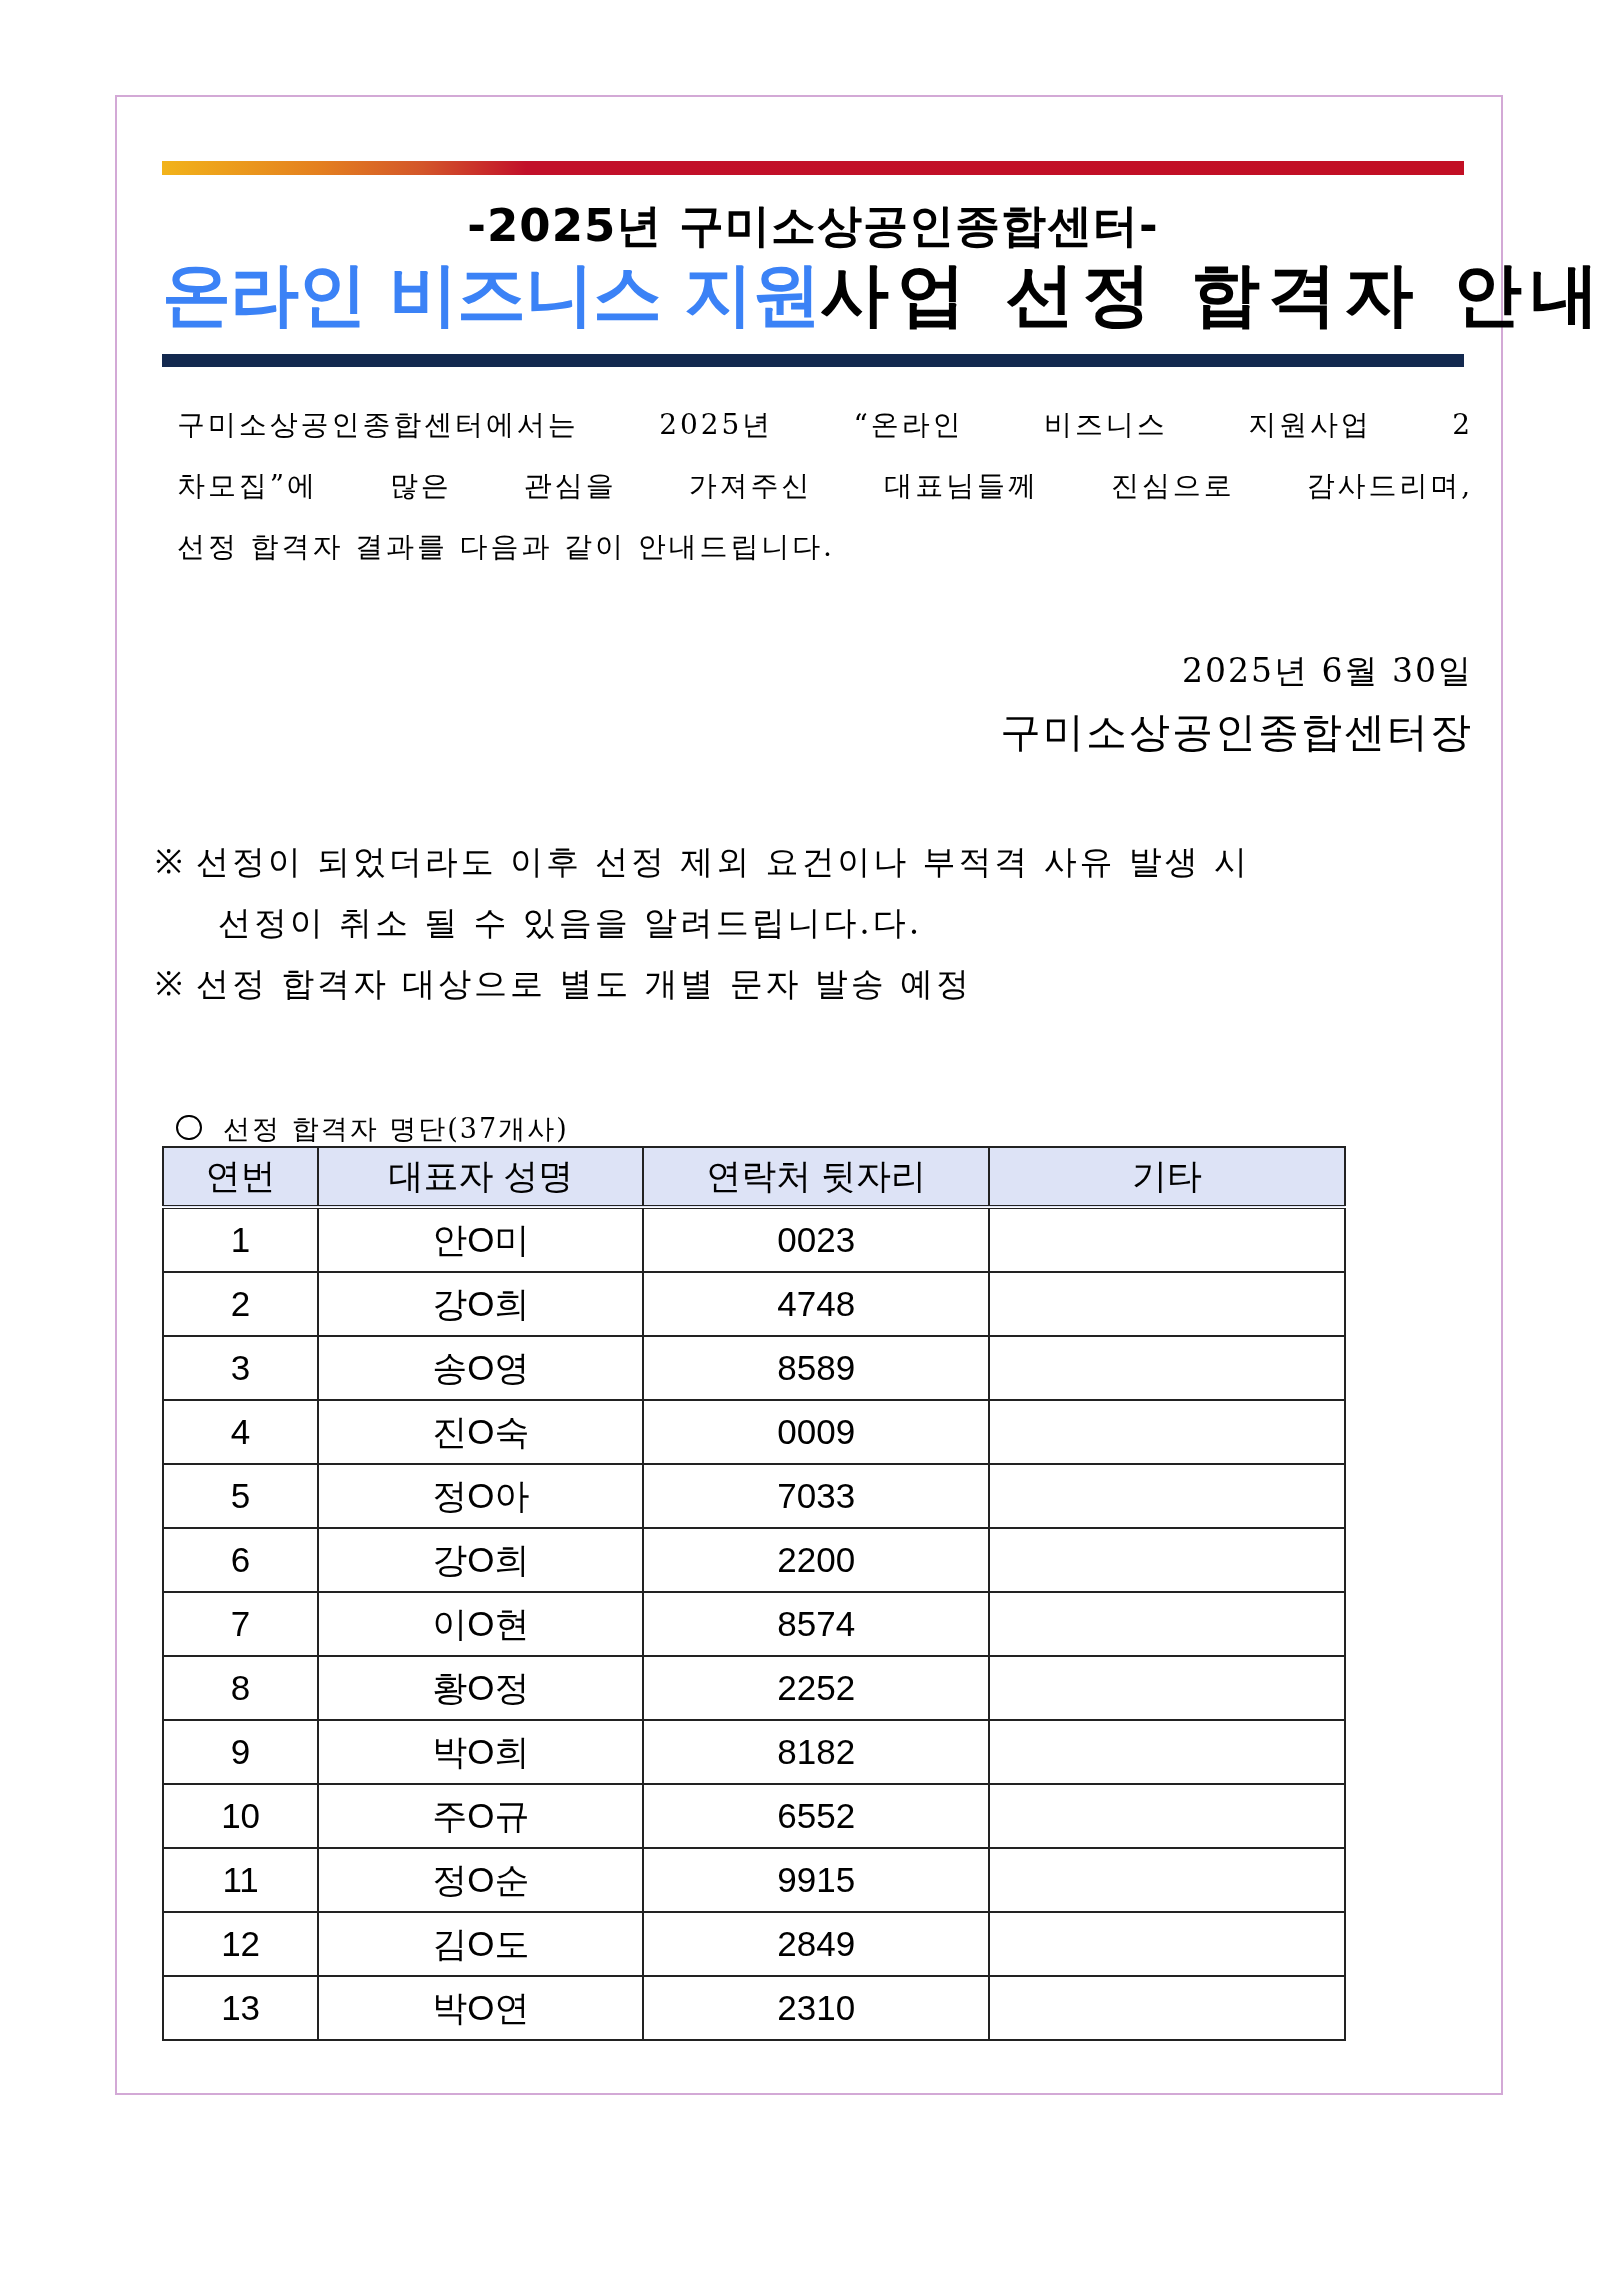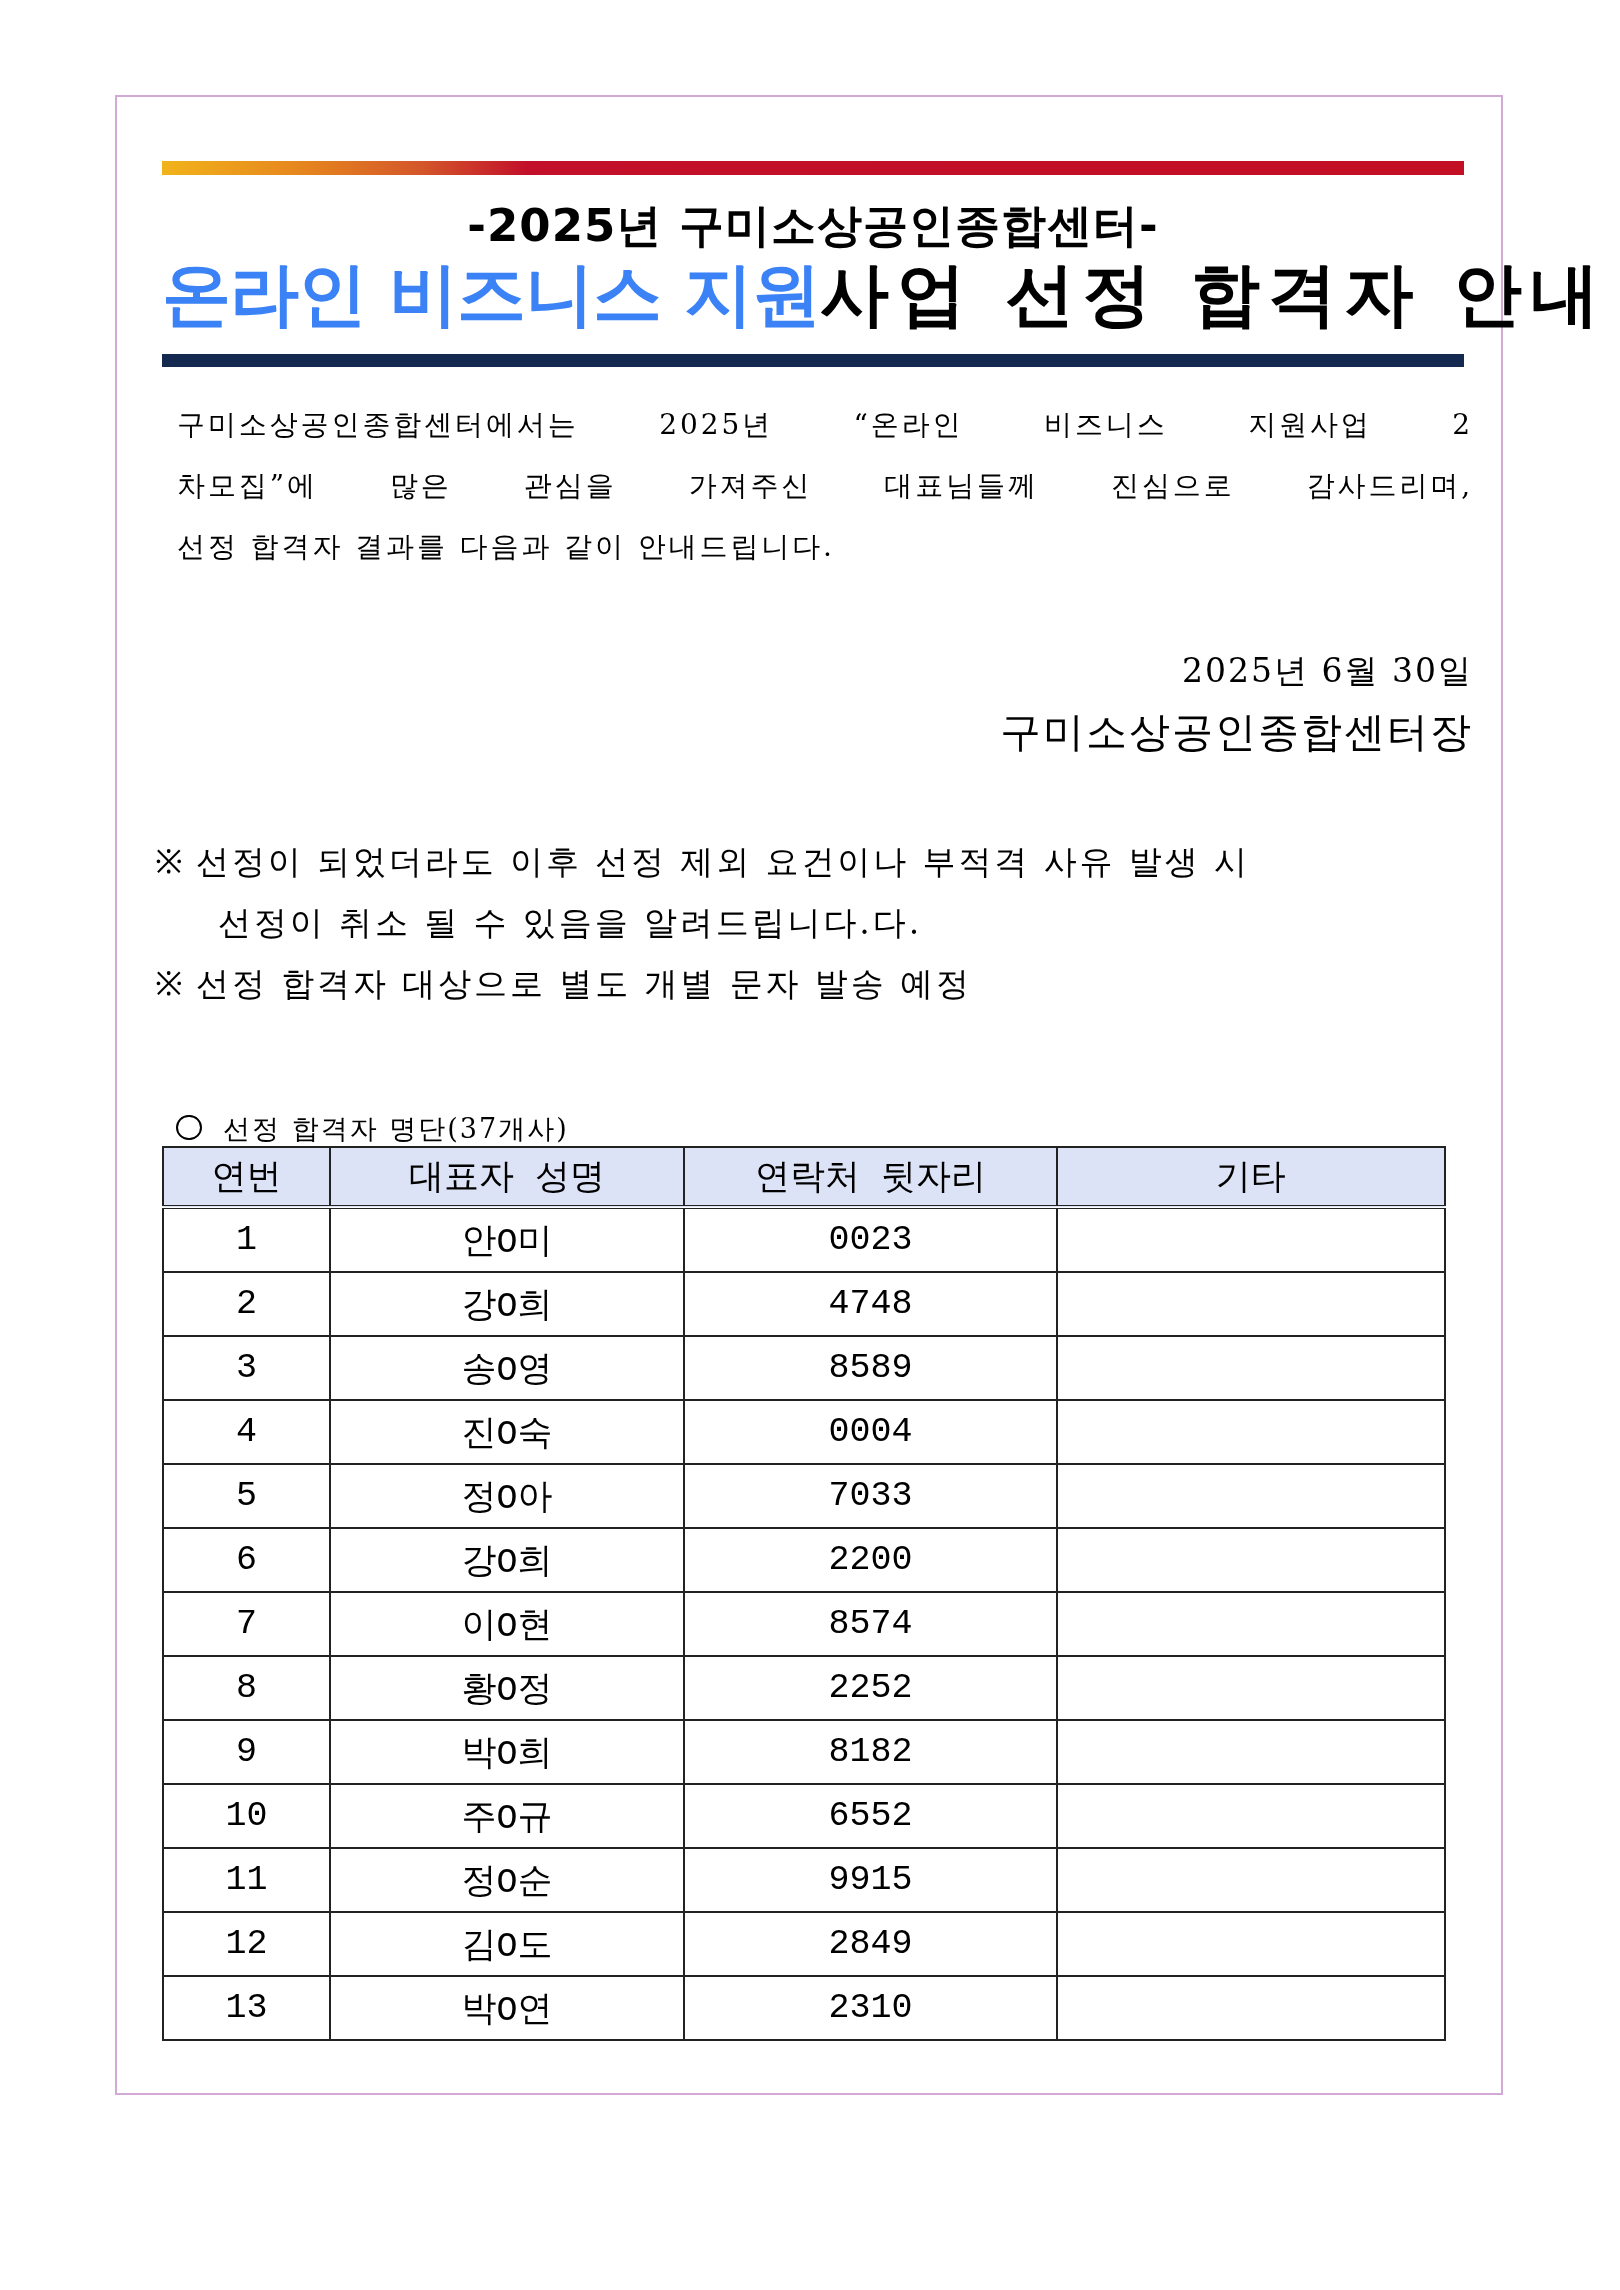--- a/index.html
+++ b/index.html
@@ -15,21 +15,21 @@
   .body-text .ln { display: block; white-space: nowrap; text-align-last: justify; }
   .body-text .ln.last { text-align-last: left; }
   .date { position: absolute; right: 147px; top: 647px; font-size: 33px; line-height: 47px; letter-spacing: 2px; }
   .signature { position: absolute; right: 147px; top: 706px; font-size: 41px; line-height: 53px; letter-spacing: 2px; }
   .notes { position: absolute; left: 155px; width: 1304px; top: 831px; font-size: 33px; line-height: 61px; letter-spacing: 2.9px; }
   .note { display: block; white-space: nowrap; }
   .note .mark { display: inline-block; width: 41px; }
   .note-cont { display: block; padding-left: 63px; white-space: nowrap; }
   .list-title { position: absolute; left: 176px; top: 1102px; font-size: 27px; line-height: 53px; letter-spacing: 2px; white-space: nowrap; text-align: center; }
   .list-title .circle { display: inline-block; width: 25.5px; height: 25.5px; border: 2.9px solid #000; border-radius: 50%; box-sizing: border-box; vertical-align: -2px; margin-right: 21.6px; }
-  table.roster { position: absolute; left: 162px; top: 1146px; width: 1284px; border-collapse: collapse; font-family: Liberation Mono, monospace; }
+  table.roster { position: absolute; left: 162px; top: 1146px; width: 1184px; border-collapse: collapse; font-family: Liberation Sans, sans-serif; }
   table.roster col.c1 { width: 167px; } table.roster col.c2 { width: 355px; } table.roster col.c3 { width: 373px; } table.roster col.c4 { width: 389px; }
   table.roster th { background: #dde3f6; height: 57px; font-weight: normal; font-size: 35px; text-align: center; border: 2px solid #222; border-bottom: 4.9px double #222; padding: 0; }
   table.roster td { height: 62px; font-size: 35px; text-align: center; border: 2px solid #222; padding: 0; }
 </style>
 </head>
 <body>
 
 <div class="page-frame"></div>
 
 <div class="bar-top"></div>
@@ -88,21 +88,21 @@
       </tr>
     <tr>
         <td>3</td>
         <td>송O영</td>
         <td>8589</td>
         <td></td>
       </tr>
     <tr>
         <td>4</td>
         <td>진O숙</td>
-        <td>0004</td>
+        <td>0009</td>
         <td></td>
       </tr>
     <tr>
         <td>5</td>
         <td>정O아</td>
         <td>7033</td>
         <td></td>
       </tr>
     <tr>
         <td>6</td>

